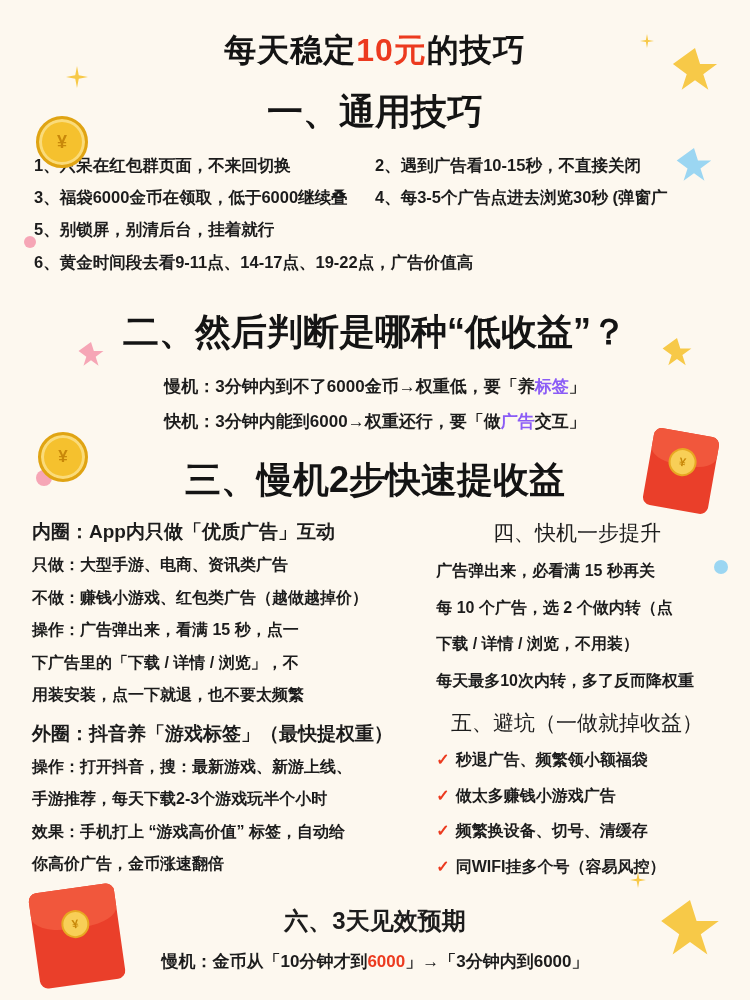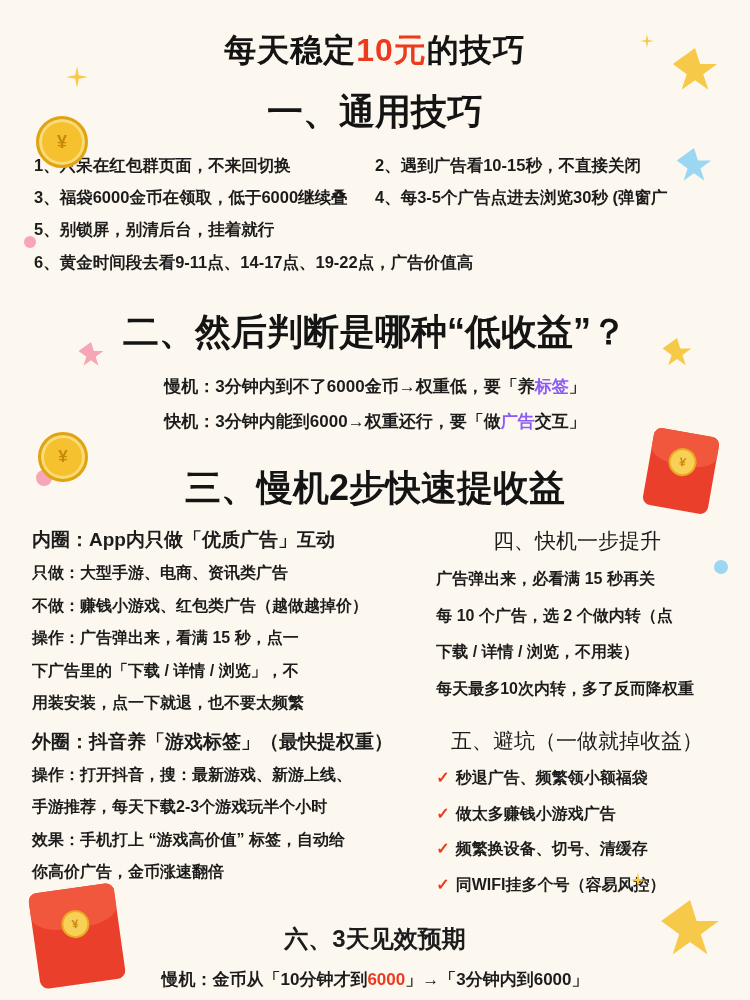--- a/index.html
+++ b/index.html
@@ -240,21 +240,21 @@
   </div>
 
   <div class="sec-head" style="margin-top:30px;">二、然后判断是哪种“低收益”？</div>
   <div class="sub-line" style="text-align:center;">
     <span>慢机：3分钟内到不了6000金币→权重低，要「养</span><span class="red">标签</span><span>」</span>
   </div>
   <div class="sub-line" style="text-align:center;">
     <span>快机：3分钟内能到6000→权重还行，要「做</span><span class="red">广告</span><span>交互」</span>
   </div>
 
-  <div class="sec-head" style="margin-top:24px;">三、慢机2步快速提收益</div>
+  <div class="sec-head" style="margin-top:16px;">三、慢机2步快速提收益</div>
 
   <div class="panels">
     <div class="panel-left">
       <div class="panel-title">内圈：App内只做「优质广告」互动</div>
       <div class="p-row"><span class="lead">只做：</span><span>大型手游、电商、资讯类广告</span></div>
       <div class="p-row"><span class="lead">不做：</span><span>赚钱小游戏、红包类广告（越做越掉价）</span></div>
       <div class="p-row"><span class="lead">操作：</span><span>广告弹出来，看满 15 秒，点一</span></div>
       <div class="p-row"><span>下广告里的「下载 / 详情 / 浏览」，不</span></div>
       <div class="p-row"><span>用装安装，点一下就退，也不要太频繁</span></div>
 
@@ -265,21 +265,21 @@
       <div class="p-row"><span>你高价广告，金币涨速翻倍</span></div>
     </div>
 
     <div class="panel-right">
       <div class="right-head">四、快机一步提升</div>
       <div class="r-row">广告弹出来，必看满 15 秒再关</div>
       <div class="r-row" style="margin-bottom:8px;"><span>每 10 个广告，选 2 个做内转（点</span></div>
       <div class="r-row">下载 / 详情 / 浏览，不用装）</div>
       <div class="r-row">每天最多10次内转，多了反而降权重</div>
 
-      <div class="right-head" style="margin-top:24px;">五、避坑（一做就掉收益）</div>
+      <div class="right-head" style="margin-top:14px;">五、避坑（一做就掉收益）</div>
       <div class="check-list">
         <div class="check-item">
             <span class="check">✓</span>
             <span>秒退广告、频繁领小额福袋</span>
           </div>
         <div class="check-item">
             <span class="check">✓</span>
             <span>做太多赚钱小游戏广告</span>
           </div>
         <div class="check-item">

